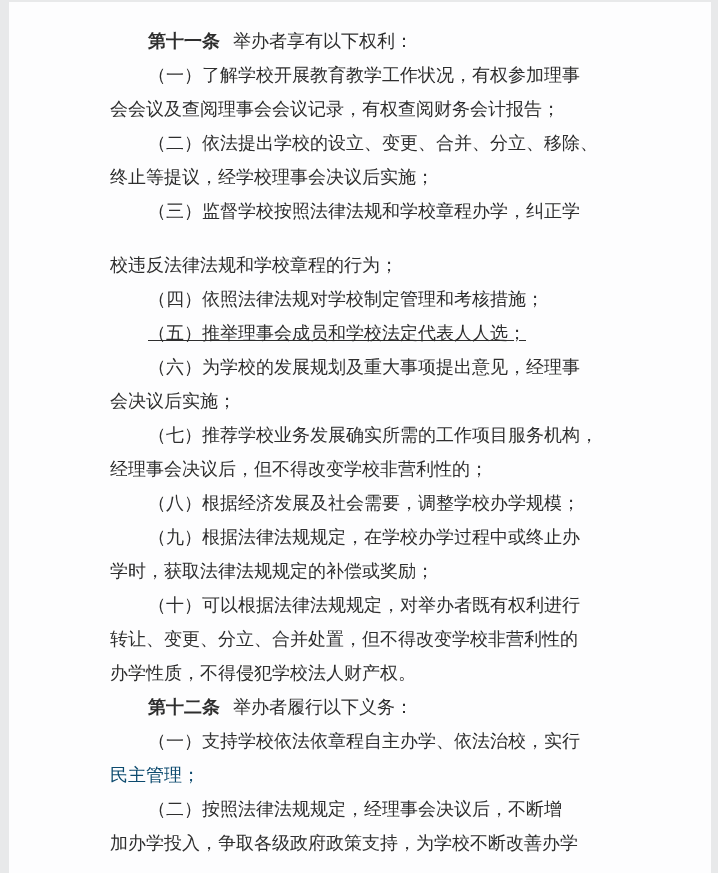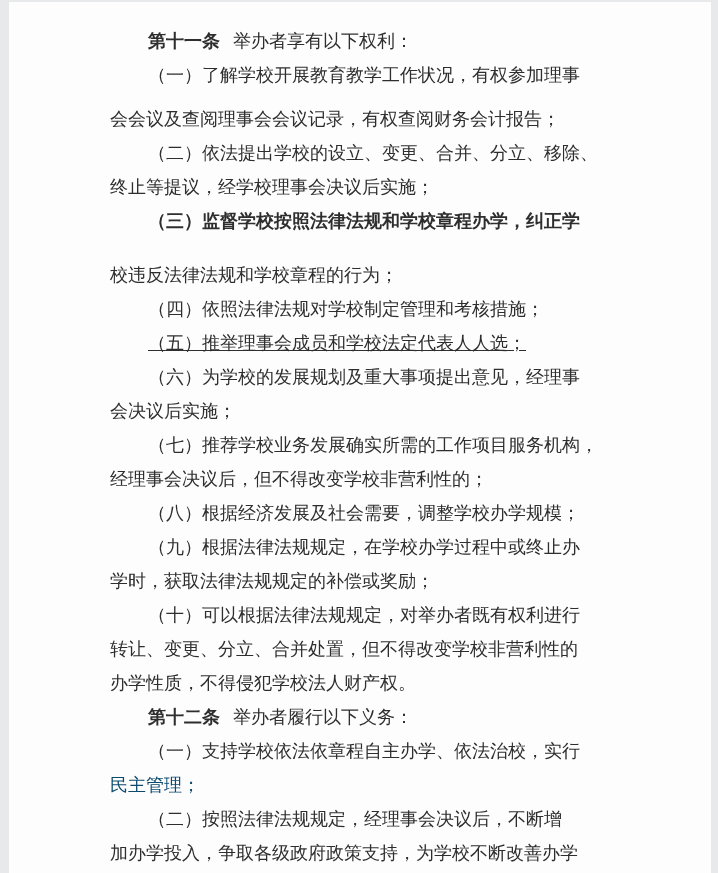--- a/index.html
+++ b/index.html
@@ -42,24 +42,24 @@
     margin-right: 13px;
   }
 </style>
 </head>
 <body style="background: rgb(232, 233, 234);">
 
 <div class="paper" style="background: rgb(253, 253, 254);">
   <div class="doc-body">
       <div class="doc-line indent" style="color: rgb(46, 46, 46);"><span class="lead">第十一条</span><span>举办者享有以下权利：</span></div>
       <div class="doc-line indent" style="color: rgb(46, 46, 46);"><span>（一）了解学校开展教育教学工作状况，有权参加理事</span></div>
-      <div class="doc-line" style="color: rgb(46, 46, 46); margin-top: 10px;"><span>会会议及查阅理事会会议记录，有权查阅财务会计报告；</span></div>
+      <div class="doc-line" style="color: rgb(46, 46, 46);"><span>会会议及查阅理事会会议记录，有权查阅财务会计报告；</span></div>
       <div class="doc-line indent" style="color: rgb(46, 46, 46);"><span>（二）依法提出学校的设立、变更、合并、分立、移除、</span></div>
       <div class="doc-line" style="color: rgb(46, 46, 46);"><span>终止等提议，经学校理事会决议后实施；</span></div>
-      <div class="doc-line indent" style="color: rgb(46, 46, 46); font-weight: bold;"><span>（三）监督学校按照法律法规和学校章程办学，纠正学</span></div>
+      <div class="doc-line indent" style="color: rgb(46, 46, 46);"><span>（三）监督学校按照法律法规和学校章程办学，纠正学</span></div>
       <div class="doc-line" style="color: rgb(46, 46, 46); margin-top: 20px;"><span>校违反法律法规和学校章程的行为；</span></div>
       <div class="doc-line indent" style="color: rgb(46, 46, 46);"><span>（四）依照法律法规对学校制定管理和考核措施；</span></div>
       <div class="doc-line indent" style="color: rgb(46, 46, 46); text-decoration: underline;"><span>（五）推举理事会成员和学校法定代表人人选；</span></div>
       <div class="doc-line indent" style="color: rgb(46, 46, 46);"><span>（六）为学校的发展规划及重大事项提出意见，经理事</span></div>
       <div class="doc-line" style="color: rgb(46, 46, 46);"><span>会决议后实施；</span></div>
       <div class="doc-line indent" style="color: rgb(46, 46, 46);"><span>（七）推荐学校业务发展确实所需的工作项目服务机构，</span></div>
       <div class="doc-line" style="color: rgb(46, 46, 46);"><span>经理事会决议后，但不得改变学校非营利性的；</span></div>
       <div class="doc-line indent" style="color: rgb(46, 46, 46);"><span>（八）根据经济发展及社会需要，调整学校办学规模；</span></div>
       <div class="doc-line indent" style="color: rgb(46, 46, 46);"><span>（九）根据法律法规规定，在学校办学过程中或终止办</span></div>
       <div class="doc-line" style="color: rgb(46, 46, 46);"><span>学时，获取法律法规规定的补偿或奖励；</span></div>

